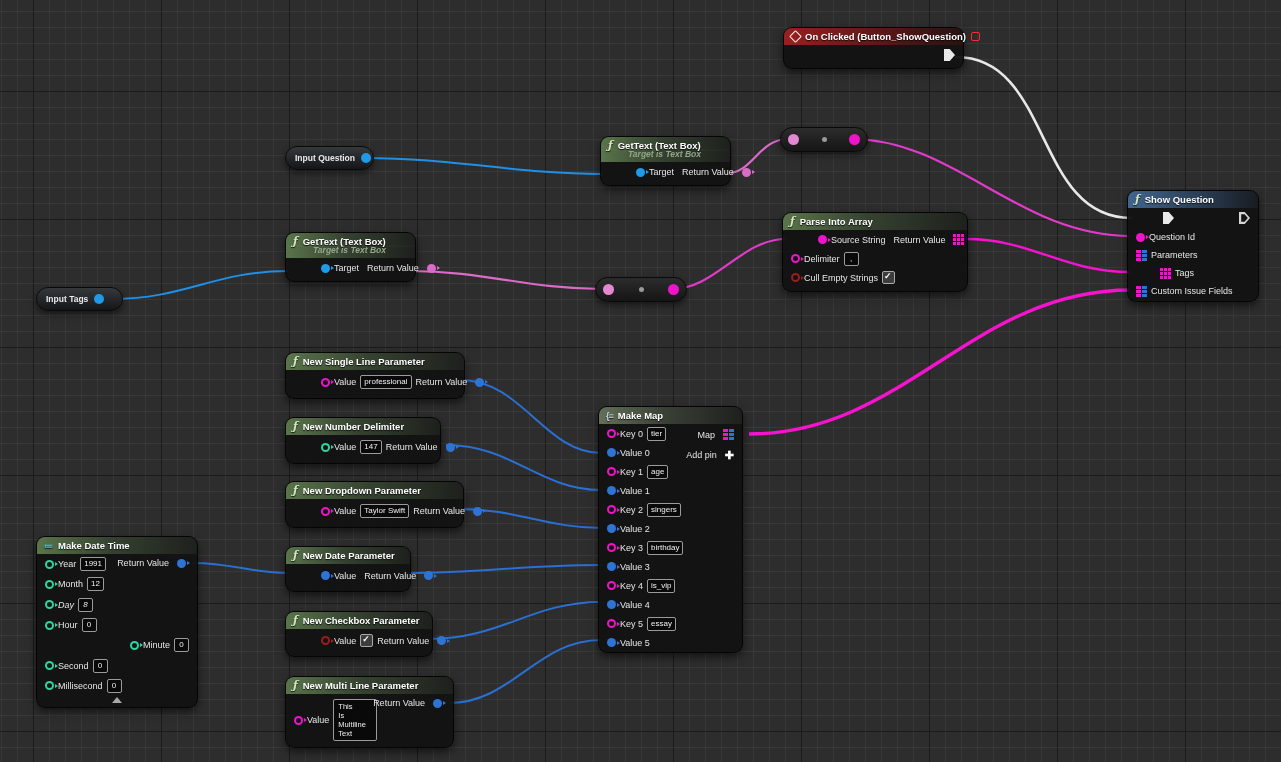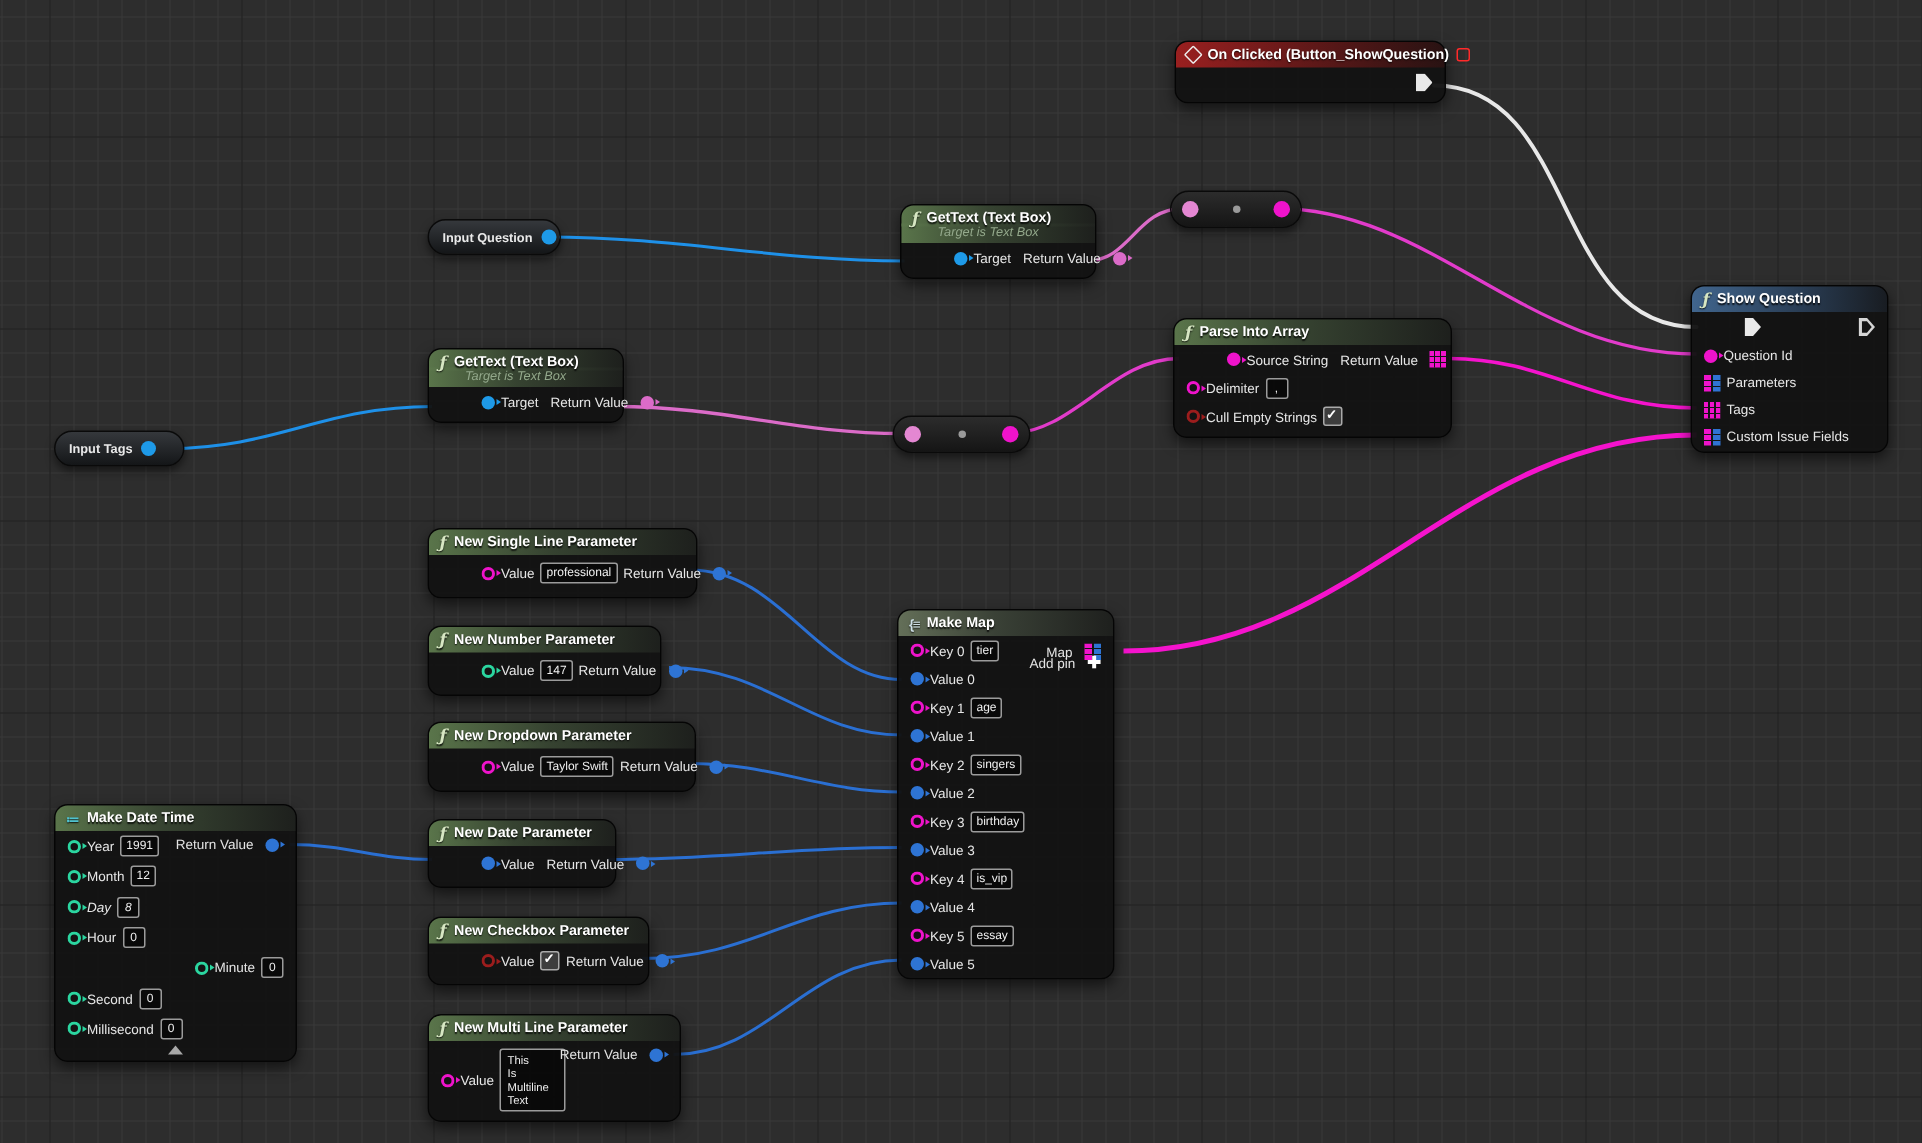--- a/index.html
+++ b/index.html
@@ -23,21 +23,21 @@
   }
   .hdr{
     display:flex;align-items:center;gap:5px;padding:3px 7px;
     border-radius:8px 8px 0 0;font-size:9.5px;font-weight:bold;color:#fff;
     text-shadow:0 1px 1px rgba(0,0,0,.85);white-space:nowrap;
   }
   .hdr-green{background:linear-gradient(90deg,rgba(92,120,76,.97) 0%,rgba(58,72,52,.9) 45%,rgba(33,36,32,.75) 100%);}
   .hdr-olive{background:linear-gradient(90deg,rgba(104,116,92,.95) 0%,rgba(62,70,58,.9) 45%,rgba(34,36,33,.75) 100%);}
   .hdr-red{background:linear-gradient(90deg,rgba(158,32,32,.97) 0%,rgba(96,24,24,.92) 55%,rgba(46,18,18,.8) 100%);}
   .hdr-blue{background:linear-gradient(90deg,rgba(66,104,146,.97) 0%,rgba(44,66,92,.9) 55%,rgba(26,31,38,.78) 100%);}
-  .subhdr{font-size:8.5px;font-style:italic;font-weight:normal;color:#93a88b;padding:0 7px 3px 24px;margin-top:-2px;white-space:nowrap;}
+  .subhdr{font-size:8.5px;font-style:italic;font-weight:bold;color:#93a88b;padding:0 7px 3px 5px;margin-top:-2px;white-space:nowrap;text-align:center;}
   .ficon{font-family:"DejaVu Serif",serif;font-style:italic;font-size:11px;color:#d7e7c3;line-height:9px;flex:none;}
   .diamond{width:7px;height:7px;border:1.5px solid #eee;transform:rotate(45deg);border-radius:1px;flex:none;background:transparent;}
   .delegate{width:7px;height:7px;border:1.5px solid #ff2a2a;border-radius:2px;margin-left:auto;flex:none;}
   .prow{display:flex;align-items:center;padding:0 8px;font-size:9px;color:#e6e6e6;height:19px;box-sizing:border-box;white-space:nowrap;}
   .prow.out{justify-content:flex-end;}
   .prow.spread{justify-content:space-between;padding-left:35px;}
   .lbl{margin:0 4px;}
   .pin{width:9px;height:9px;border-radius:50%;background:currentColor;position:relative;flex:none;}
   .pin::after{content:"";position:absolute;left:100%;margin-left:1px;top:50%;transform:translateY(-50%);
     border-top:2.5px solid transparent;border-bottom:2.5px solid transparent;border-left:3.5px solid currentColor;}
@@ -213,21 +213,21 @@
         </span>
     </div>
     <div class="prow" style="height:18px;">
       <span class="pin c-str"></span>
       <span class="lbl">Question Id</span>
     </div>
     <div class="prow" style="height:18px;">
       <span class="mappin"></span>
       <span class="lbl">Parameters</span>
     </div>
-    <div class="prow" style="height:18px;">
+    <div class="prow" style="height:18px;margin-left:24px;">
       <span class="grid9"></span>
       <span class="lbl">Tags</span>
     </div>
     <div class="prow" style="height:18px;align-items:center;">
       <span class="mappin"></span>
       <span class="lbl">Custom Issue Fields</span>
     </div>
   </div>
 
   <div class="node" style="left:285px;top:352px;width:180px;height:47px;">
@@ -244,21 +244,21 @@
       <span style="display:flex;align-items:center;">
         <span class="lbl">Return Value</span>
         <span class="pin po c-obj"></span>
       </span>
     </div>
   </div>
 
   <div class="node" style="left:285px;top:417px;width:156px;height:47px;">
     <div class="hdr hdr-green">
       <span class="ficon">ƒ</span>
-      <span>New Number Parameter</span>
+      <span>New Number Delimiter</span>
     </div>
     <div class="prow spread" style="height:24px;">
       <span style="display:flex;align-items:center;">
         <span class="pin hollow c-num"></span>
         <span class="lbl">Value</span>
         <span class="field">147</span>
       </span>
       <span style="display:flex;align-items:center;">
         <span class="lbl">Return Value</span>
         <span class="pin po c-obj"></span>
@@ -441,19 +441,19 @@
         <span class="field">essay</span>
       </div>
     <div class="prow">
         <span class="pin c-obj"></span>
         <span class="lbl">Value 5</span>
       </div>
     <div class="absr" style="top:22px;">
       <span class="lbl">Map</span>
       <span class="mappin" style="margin-left:4px;"></span>
     </div>
-    <div class="absr" style="top:30px;">
+    <div class="absr" style="top:43px;">
       <span class="lbl">Add pin</span>
       <span class="addplus">✚</span>
     </div>
   </div>
 
 </div>
 
 </body></html>

